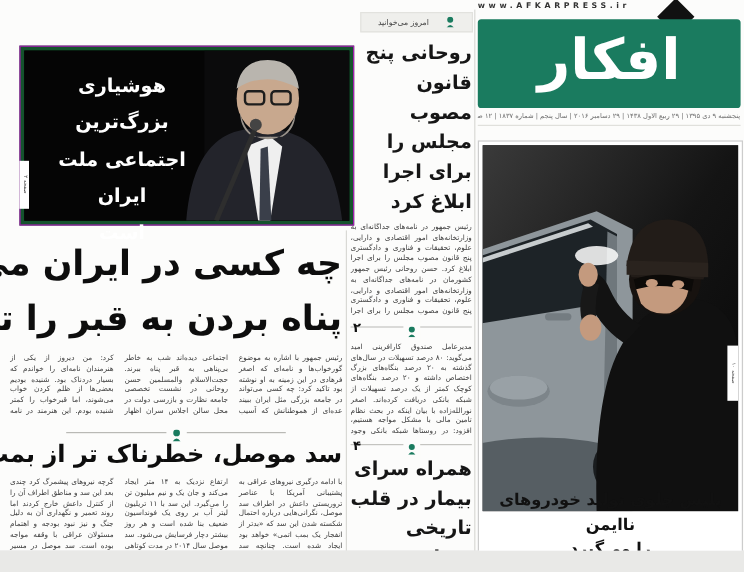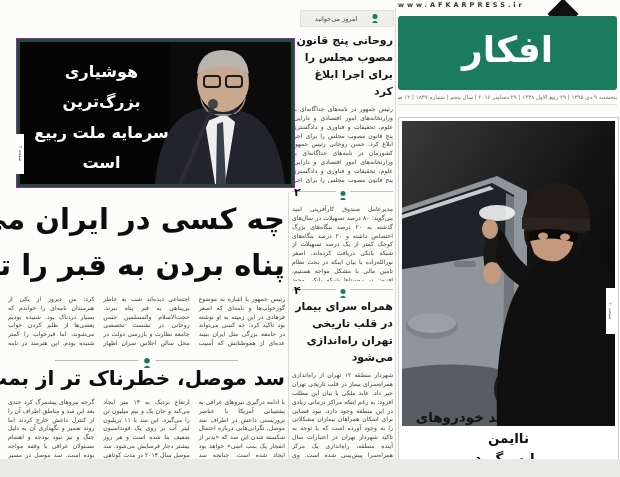--- a/index.html
+++ b/index.html
@@ -5,38 +5,38 @@
   html,body{margin:0;padding:0;background:#e9e9e7;}
   .page{position:relative;width:620px;height:459px;background:#fcfcfb;overflow:hidden;
         font-family:"DejaVu Sans",sans-serif;direction:rtl;outline:1px solid #d8d8d4;}
   .abs{position:absolute;}
   
   .url-line{top:1px;left:398px;width:200px;height:11px;font-size:6.5px;color:#333;
             letter-spacing:3px;direction:ltr;text-align:left;font-weight:bold;}
   .diamond{top:3px;left:552px;width:22px;height:22px;background:#111;transform:rotate(45deg);}
   .logo-box{top:16px;left:398px;width:219px;height:74px;background:#1a7b5f;border-radius:3px;
             display:flex;align-items:center;justify-content:center;}
-  .logo-txt{color:#fff;font-size:36px;font-weight:bold;line-height:1;padding-bottom:6px;}
+  .logo-txt{color:#fff;font-size:47px;font-weight:bold;line-height:1;padding-bottom:6px;}
   .dateline{top:94px;left:398px;width:219px;font-size:5.6px;color:#6d6d6d;text-align:center;
             white-space:nowrap;overflow:hidden;}
   .mast-rule{top:104px;left:398px;width:219px;border-top:1px solid #e0e0dc;height:0;}
   
   .car-frame{top:117px;left:398px;width:219px;height:352px;background:#fff;border:1px solid #ccc;}
   .car-photo{position:absolute;top:3px;left:3px;right:3px;height:305px;overflow:hidden;background:#101010;}
   .car-pageref{position:absolute;top:170px;right:3px;width:9px;height:46px;background:#fff;
                writing-mode:vertical-rl;font-size:4.5px;color:#555;text-align:center;line-height:9px;}
   .car-caption{position:absolute;bottom:2px;left:0;right:0;text-align:center;font-weight:bold;
                font-size:13.5px;color:#111;line-height:1.5;}
   
   .vline{border-left:1px solid #d9d9d5;width:0;}
   .today-box{top:10px;left:300px;width:92px;height:15px;background:#efefec;border:1px solid #e2e2de;
              display:flex;align-items:center;justify-content:center;gap:14px;}
   .today-box span{font-size:6.5px;color:#444;}
   .mid-col{left:292px;width:101px;}
-  .mid-h{font-weight:bold;color:#161616;font-size:11px;line-height:1.55;text-align:right;}
+  .mid-h{font-weight:bold;color:#161616;font-size:16px;line-height:1.55;text-align:right;}
   .mid-b{font-size:6.1px;line-height:8.8px;color:#3c3c3c;text-align:justify;text-align-last:right;}
   .sep-row{position:relative;height:17px;}
   .sep-row .ln{position:absolute;top:8px;left:0;right:0;border-top:1px solid #c4c4c0;}
   .sep-row .pg{position:absolute;left:2px;top:3px;font-size:11px;font-weight:bold;color:#111;}
   .sep-row .mk{position:absolute;left:50%;top:2px;transform:translateX(-50%);background:#fcfcfb;padding:0 3px;}
   
   .lead-frame{top:38px;left:16px;width:277px;height:148px;background:#14532d;border:1px solid #a21caf;}
   .lead-photo{position:absolute;inset:3px;background:#050505;overflow:hidden;}
   .lead-title{position:absolute;top:18px;right:120px;left:12px;color:#fff;font-weight:bold;
               font-size:16px;line-height:1.9;text-align:center;}
@@ -169,21 +169,21 @@
         <path d="M180,52 Q185,74 203,74 Q221,74 226,52 Q226,66 215,72 L191,72 Q180,66 180,52 Z" fill="#9b948c"></path>
         <rect x="184" y="34" width="16" height="11" rx="3" fill="none" stroke="#1d1d1d" stroke-width="2"></rect>
         <rect x="206" y="34" width="16" height="11" rx="3" fill="none" stroke="#1d1d1d" stroke-width="2"></rect>
 
         <line x1="160" y1="142" x2="193" y2="64" stroke="#2e2e2e" stroke-width="4"></line>
         <circle cx="193" cy="62" r="5" fill="#444"></circle>
       </svg>
     </div>
     <div class="lead-title">
       <div>هوشیاری بزرگ‌ترین</div>
-      <div>سرمایه ملت ربیع</div>
+      <div>اجتماعی ملت ایران</div>
       <div>است</div>
     </div>
     <div class="lead-pageref">صفحه ۲</div>
   </div>
 
   <div class="abs main-head">
     <div>چه کسی در ایران می تواند</div>
     <div>پناه بردن به قبر را تحمل کند</div>
   </div>
   <div class="abs main-body story-cols">

